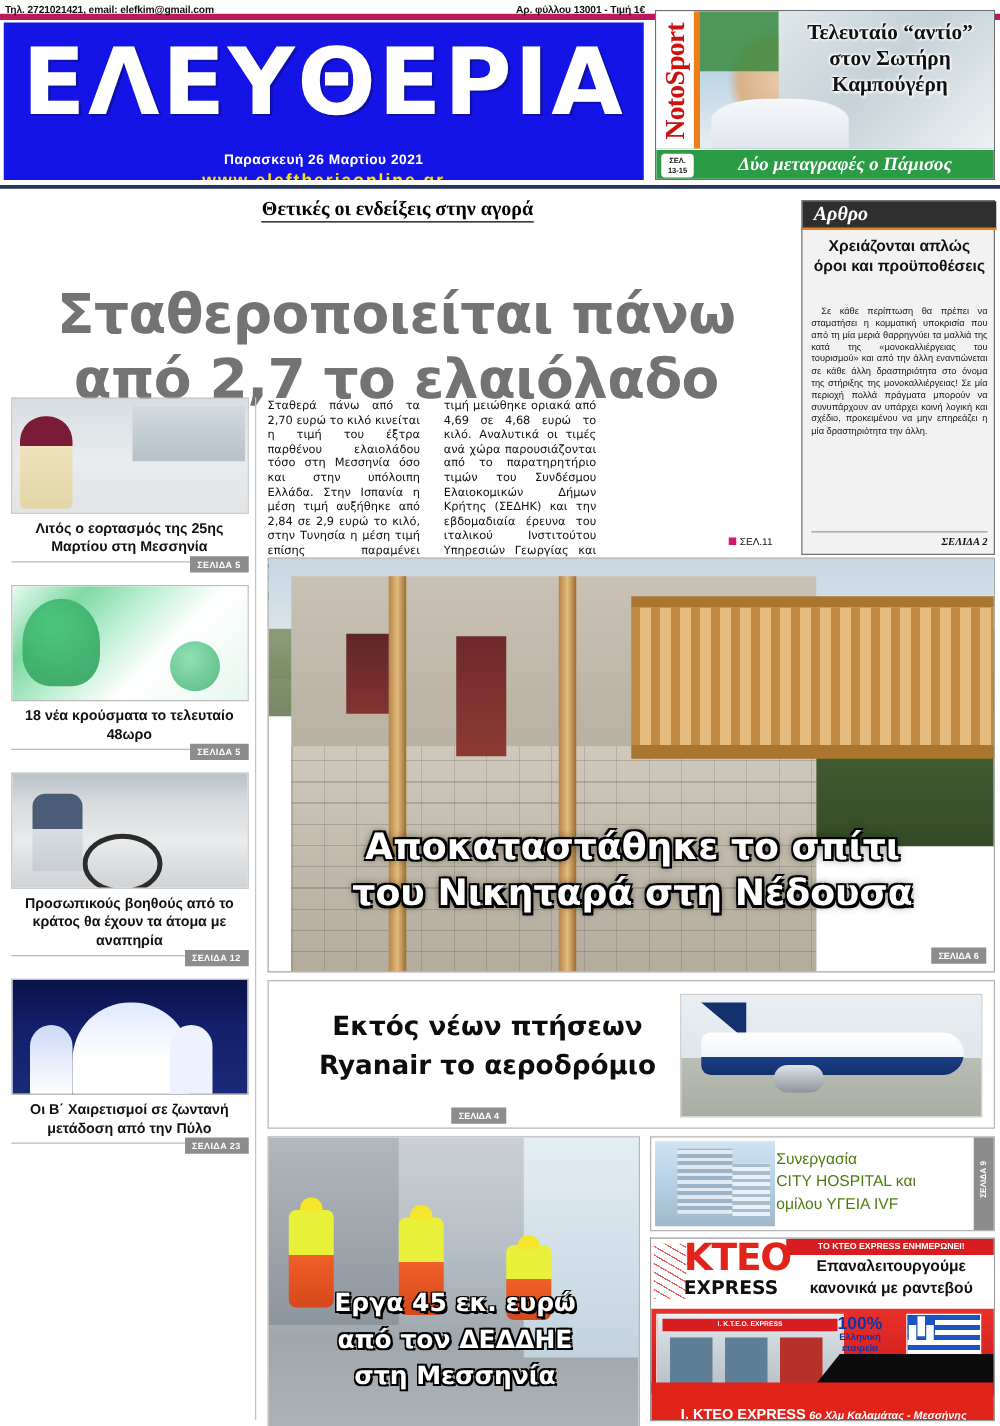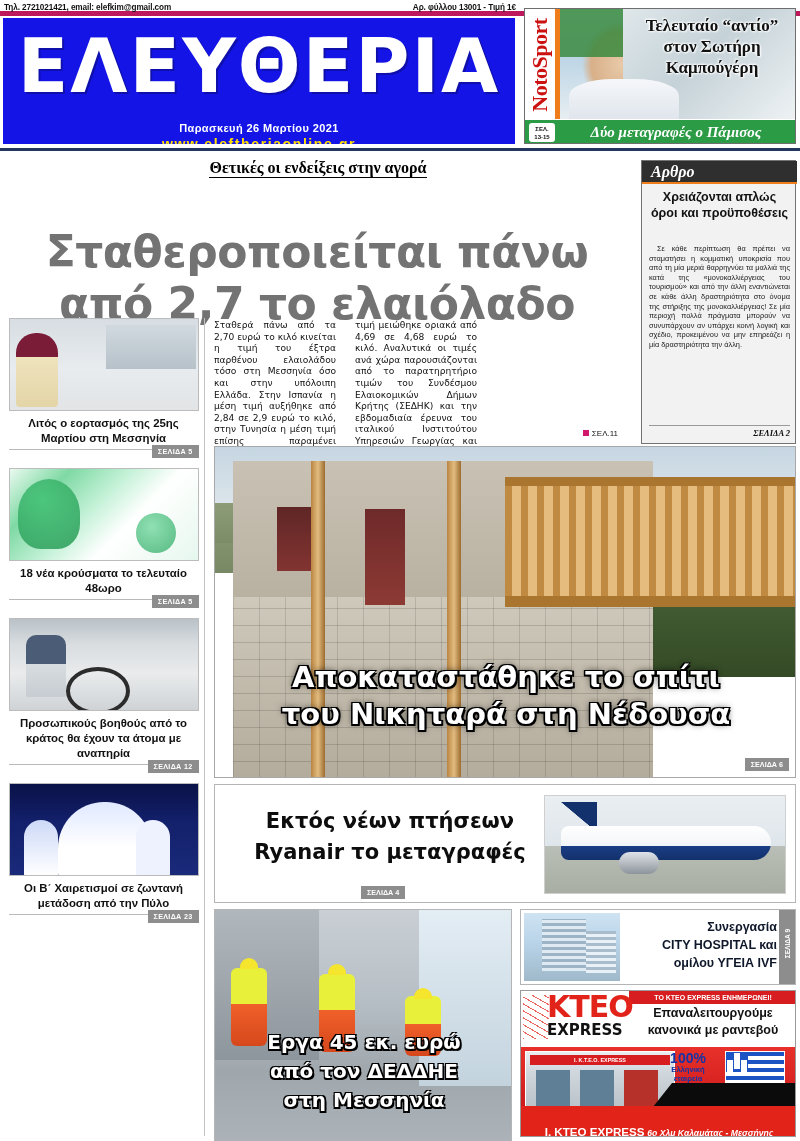--- a/index.html
+++ b/index.html
@@ -344,22 +344,22 @@
   }
   .cityh-photo .tower {
     position:absolute; left:18px; top:6px; width:44px; height:52px;
     background: repeating-linear-gradient(0deg,#dfeaf3 0 3px,#9db4c6 3px 6px);
   }
   .cityh-photo .tower2 {
     position:absolute; left:62px; top:18px; width:30px; height:42px;
     background: repeating-linear-gradient(0deg,#e8f1f8 0 3px,#a9bccb 3px 6px);
   }
   .cityh-txt {
-    position:absolute; left: 100px; top: 8px; width: 156px; text-align:right;
-    font-weight:bold; font-size:12.5px; line-height:18px; color:#0f172a;
+    position:absolute; left: 100px; top: 8px; width: 156px; text-align:left;
+    font-weight:normal; font-size:12.5px; line-height:18px; color:#4d7c0f;
   }
   .cityh-tab {
     position:absolute; right:0; top:0; width:16px; height:74px; background:#8d8d8d;
   }
   .cityh-tab span {
     position:absolute; left:-22px; top:30px; width:60px; transform: rotate(-90deg);
     color:#fff; font-size:6.6px; font-weight:bold; text-align:center;
   }
 
   
@@ -552,21 +552,21 @@
     <div class="bp-title">
       <div>Αποκαταστάθηκε το σπίτι</div>
       <div>του Νικηταρά στη Νέδουσα</div>
     </div>
     <div class="bp-sel">ΣΕΛΙΔΑ 6</div>
   </div>
 
   <div class="ryan">
     <div class="ryan-title">
       <div>Εκτός νέων πτήσεων</div>
-      <div>Ryanair το μεταγραφές</div>
+      <div>Ryanair το αεροδρόμιο</div>
     </div>
     <div class="ryan-photo">
       <div class="tail"></div>
       <div class="body"></div>
       <div class="eng"></div>
       <div class="logo">RYANAIR</div>
     </div>
     <div class="ryan-sel">ΣΕΛΙΔΑ 4</div>
   </div>
 

